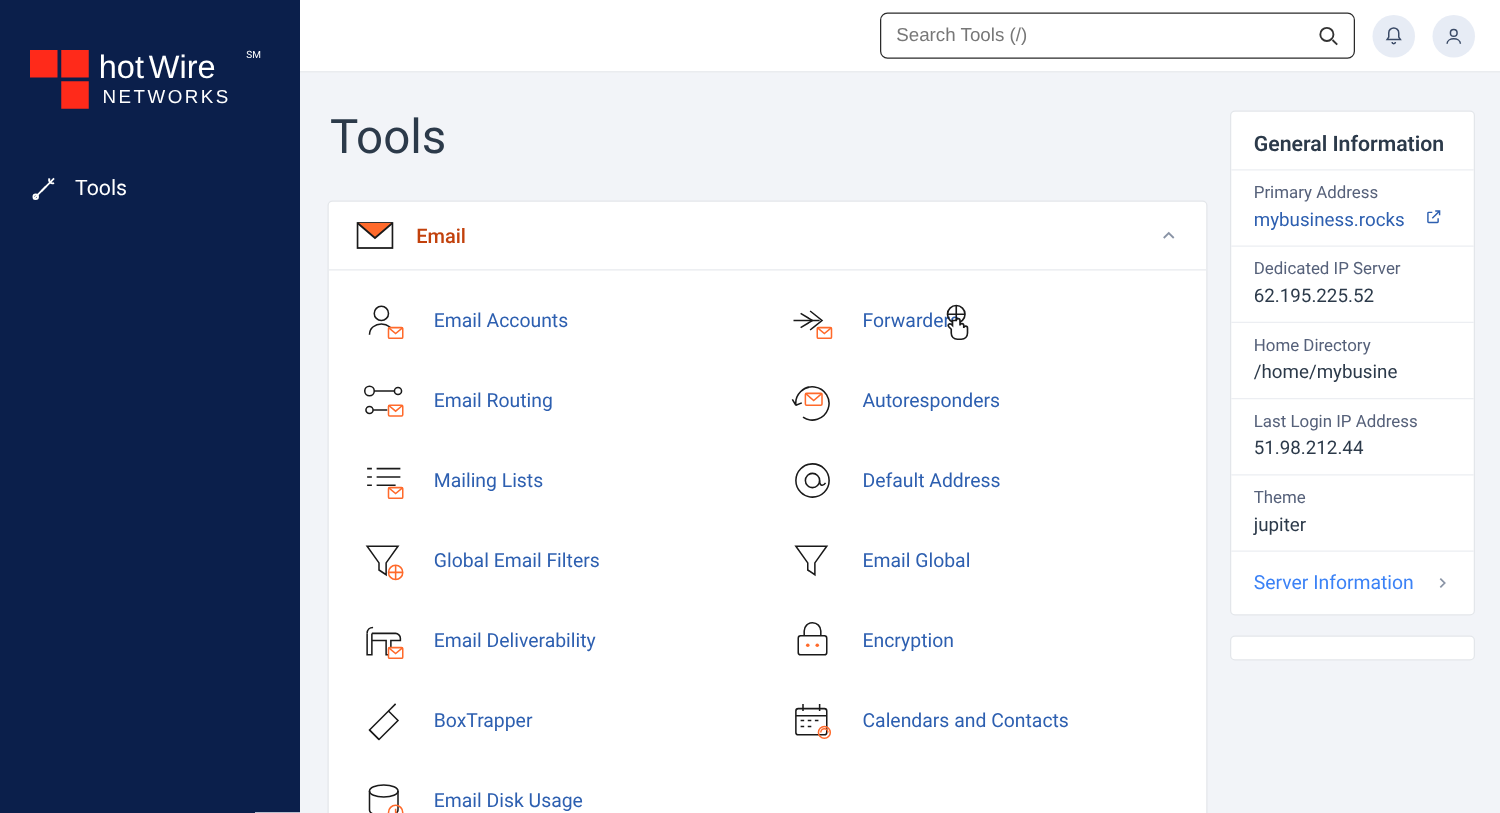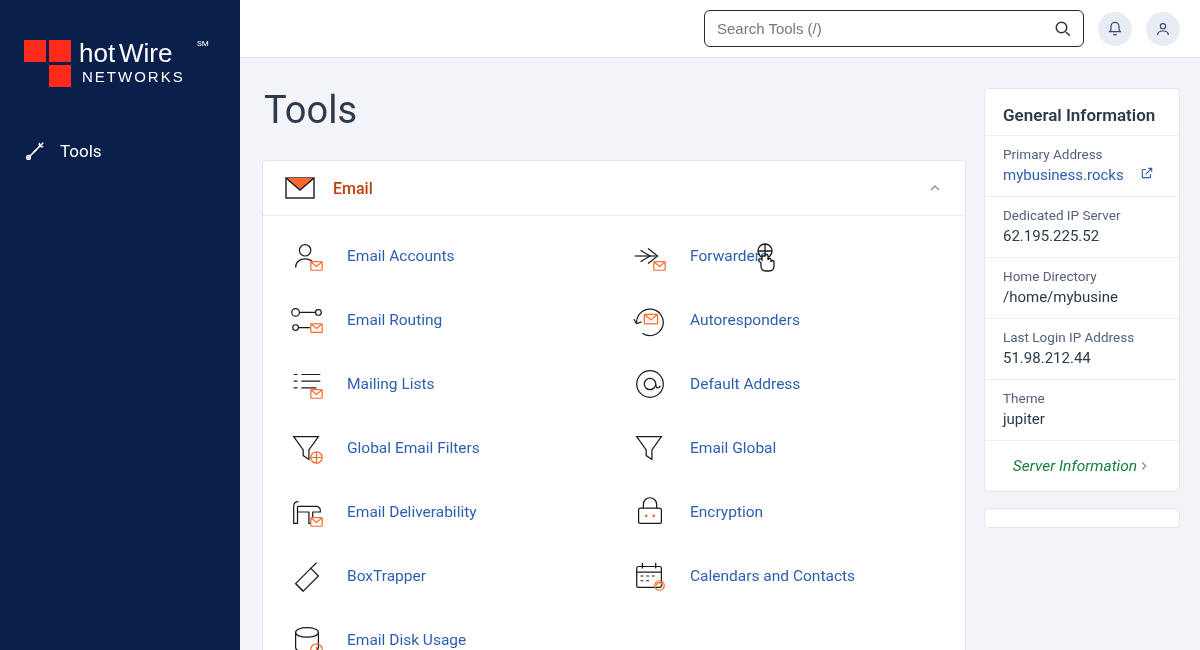--- a/index.html
+++ b/index.html
@@ -29,21 +29,21 @@
   .tool .ticon { width: 40px; height: 40px; display: flex; align-items: center; justify-content: center; }
   .tool .tlabel { color: #2d5fb0; font-size: 15.5px; }
   .info-card { width: 196px; }
   .info-card .card { margin-bottom: 16px; }
   .info-title { font-size: 17px; font-weight: 600; color: #2c3a4a; padding: 16px 18px 10px; }
   .info-row { padding: 10px 18px 12px; border-top: 1px solid #eceef2; }
   .info-row:first-of-type { border-top: none; }
   .info-label { font-size: 13.5px; color: #56617a; margin-bottom: 4px; }
   .info-value { font-size: 15px; color: #2c3a4a; }
   .info-value.link { color: #2d5fb0; display: flex; gap: 16px; }
-  .server-link { display: flex; align-items: center; justify-content: center; padding: 16px 18px; border-top: 1px solid #eceef2; color: #15803d; font-size: 15.5px; cursor: pointer; font-style: italic; }
+  .server-link { display: flex; align-items: center; justify-content: space-between; padding: 16px 18px; border-top: 1px solid #eceef2; color: #3b82f6; font-size: 15.5px; cursor: pointer; }
   svg { display: block; }
 </style>
 </head>
 <body>
 
 <div class="layout">
   <aside class="sidebar">
     <div class="logo">
       <svg width="192" height="60" viewBox="0 0 192 60">
         <rect x="0" y="6" width="22" height="22" fill="#ff2a1a"></rect>

